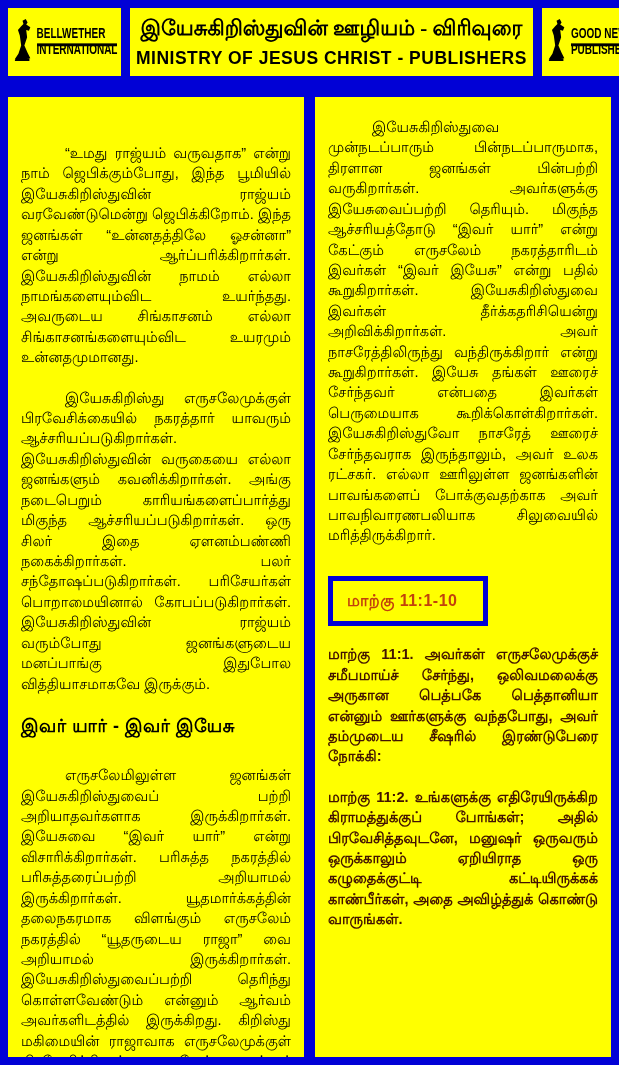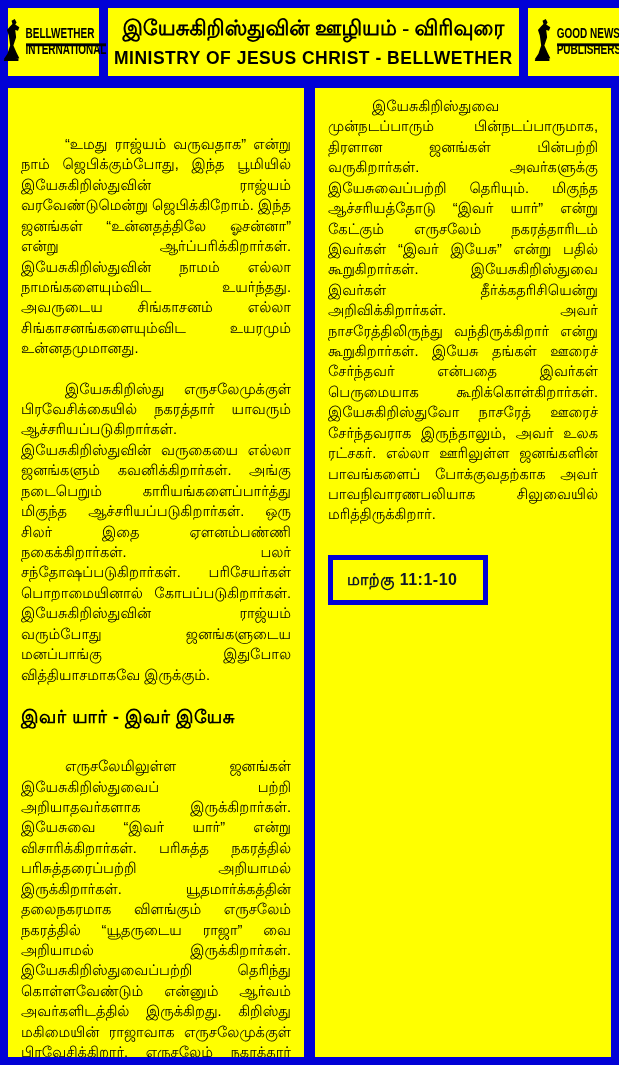--- a/index.html
+++ b/index.html
@@ -15,21 +15,21 @@
     padding:8px;
     display:flex;flex-direction:column;gap:12px;
   }
   
   .header{display:flex;gap:9px;height:68px;flex:0 0 auto;}
   .logo-box{
     background:#ffff00;
     display:flex;align-items:center;justify-content:center;
     gap:3px;padding:3px 4px;box-sizing:border-box;
   }
-  .logo-box.left{width:91px;}
+  .logo-box.left{width:113px;}
   .logo-box.right{width:104px;}
   .statue{flex:0 0 auto;}
   .logo-text{display:flex;flex-direction:column;line-height:1.05;}
   .logo-line{
     font-weight:900;font-size:10px;letter-spacing:0px;
     color:#000;transform:scaleY(1.45);transform-origin:left center;
     white-space:nowrap;
   }
   .logo-line.first{border-bottom:2px solid #000;padding-bottom:1px;margin-bottom:3px;}
   .title-box{
@@ -41,35 +41,36 @@
     font-weight:bold;font-size:21px;color:#000;white-space:nowrap;
     font-family:"Liberation Serif","DejaVu Serif",serif;
   }
   .title-english{
     font-weight:bold;font-size:17.5px;color:#000;letter-spacing:.5px;white-space:nowrap;
   }
   
   .body-row{flex:1;display:flex;gap:11px;min-height:0;}
   .col{
     background:#ffff00;flex:1;box-sizing:border-box;
-    padding:8px 13px;color:#000;
+    padding:20px 13px;color:#000;
     font-size:14.6px;line-height:1.40;text-align:justify;
     overflow:hidden;
+    margin-top:9px;
   }
   .col.left{padding-top:46px;}
   .para{margin:0 0 20px 0;text-indent:44px;}
   .section-heading{
     font-size:18px;font-weight:bold;text-align:left;text-indent:0;
     margin:8px 0 26px 0;letter-spacing:.5px;
   }
   .bold-maroon{font-weight:bold;color:#421300;}
   .passage-box-wrap{margin:30px 0 18px 0;text-align:left;text-indent:0;}
   .passage-box{
     display:inline-block;border:5px solid #0101d6;
-    padding:9px 26px 9px 14px;font-weight:bold;font-size:16px;color:#0f172a;
+    padding:9px 26px 9px 14px;font-weight:bold;font-size:16px;color:#c2410c;
     background:#ffff00;letter-spacing:.5px;
   }
   .verse{margin:0 0 20px 0;text-indent:0;}
 </style>
 </head>
 <body>
 
 <div class="page">
 
   <div class="header">
@@ -81,21 +82,21 @@
         </svg>
       </span>
       <span class="logo-text">
         <span class="logo-line first">BELLWETHER</span>
         <span class="logo-line">INTERNATIONAL</span>
       </span>
     </div>
 
     <div class="title-box">
       <div class="title-tamil">இயேசுகிறிஸ்துவின் ஊழியம் - விரிவுரை</div>
-      <div class="title-english">MINISTRY OF JESUS CHRIST - BELLWETHER</div>
+      <div class="title-english">MINISTRY OF JESUS CHRIST - PUBLISHERS</div>
     </div>
 
     <div class="logo-box right">
       <span class="statue">
         <svg width="22" height="46" viewBox="0 0 24 48">
           <path fill="#000" d="M15 1 L17 5 L15.5 7 L20 10 L18.5 14 L15.5 13 L16.5 21 L13.5 30 L17 38 L20 44 L3 45 L7 39 L10 30 L8.5 19 L6.5 13 L10 9 L12.5 6.5 L11.5 3 Z M4 44 L19 44 L19 47 L3 47 Z"></path>
         </svg>
       </span>
       <span class="logo-text">
         <span class="logo-line first">GOOD NEWS</span>
@@ -114,17 +115,19 @@
       <p class="para">எருசலேமிலுள்ள ஜனங்கள் இயேசுகிறிஸ்துவைப் பற்றி அறியாதவர்களாக இருக்கிறார்கள். இயேசுவை “இவர் யார்” என்று விசாரிக்கிறார்கள். பரிசுத்த நகரத்தில் பரிசுத்தரைப்பற்றி அறியாமல் இருக்கிறார்கள். யூதமார்க்கத்தின் தலைநகரமாக விளங்கும் எருசலேம் நகரத்தில் “யூதருடைய ராஜா” வை அறியாமல் இருக்கிறார்கள். இயேசுகிறிஸ்துவைப்பற்றி தெரிந்து கொள்ளவேண்டும் என்னும் ஆர்வம் அவர்களிடத்தில் இருக்கிறது. கிறிஸ்து மகிமையின் ராஜாவாக எருசலேமுக்குள் பிரவேசிக்கிறார். எருசலேம் நகரத்தார் யாவரும் ஆச்சரியப்பட்டு “இவர் யார்” என்று விசாரிக்கிறார்கள்.</p>
     </div>
 
     <div class="col right">
       <p class="para">இயேசுகிறிஸ்துவை முன்நடப்பாரும் பின்நடப்பாருமாக, திரளான ஜனங்கள் பின்பற்றி வருகிறார்கள். அவர்களுக்கு இயேசுவைப்பற்றி தெரியும். மிகுந்த ஆச்சரியத்தோடு “இவர் யார்” என்று கேட்கும் எருசலேம் நகரத்தாரிடம் இவர்கள் “இவர் இயேசு” என்று பதில் கூறுகிறார்கள். இயேசுகிறிஸ்துவை இவர்கள் தீர்க்கதரிசியென்று அறிவிக்கிறார்கள். அவர் நாசரேத்திலிருந்து வந்திருக்கிறார் என்று கூறுகிறார்கள். இயேசு தங்கள் ஊரைச் சேர்ந்தவர் என்பதை இவர்கள் பெருமையாக கூறிக்கொள்கிறார்கள். இயேசுகிறிஸ்துவோ நாசரேத் ஊரைச் சேர்ந்தவராக இருந்தாலும், அவர் உலக ரட்சகர். எல்லா ஊரிலுள்ள ஜனங்களின் பாவங்களைப் போக்குவதற்காக அவர் பாவநிவாரணபலியாக சிலுவையில் மரித்திருக்கிறார்.</p>
 
       <div class="passage-box-wrap">
         <span class="passage-box">மாற்கு  11:1-10</span>
       </div>
 
+      <p class="verse bold-maroon">மாற்கு 11:1. அவர்கள் எருசலேமுக்குச் சமீபமாய்ச் சேர்ந்து, ஒலிவமலைக்கு அருகான பெத்பகே பெத்தானியா என்னும் ஊர்களுக்கு வந்தபோது, அவர் தம்முடைய சீஷரில் இரண்டுபேரை நோக்கி:</p>
+      <p class="verse bold-maroon">மாற்கு 11:2. உங்களுக்கு எதிரேயிருக்கிற கிராமத்துக்குப் போங்கள்; அதில் பிரவேசித்தவுடனே, மனுஷர் ஒருவரும் ஒருக்காலும் ஏறியிராத ஒரு கழுதைக்குட்டி கட்டியிருக்கக் காண்பீர்கள், அதை அவிழ்த்துக் கொண்டு வாருங்கள்.</p>
 
     </div>
 
   </div>
 </div>
 
 </body></html>

